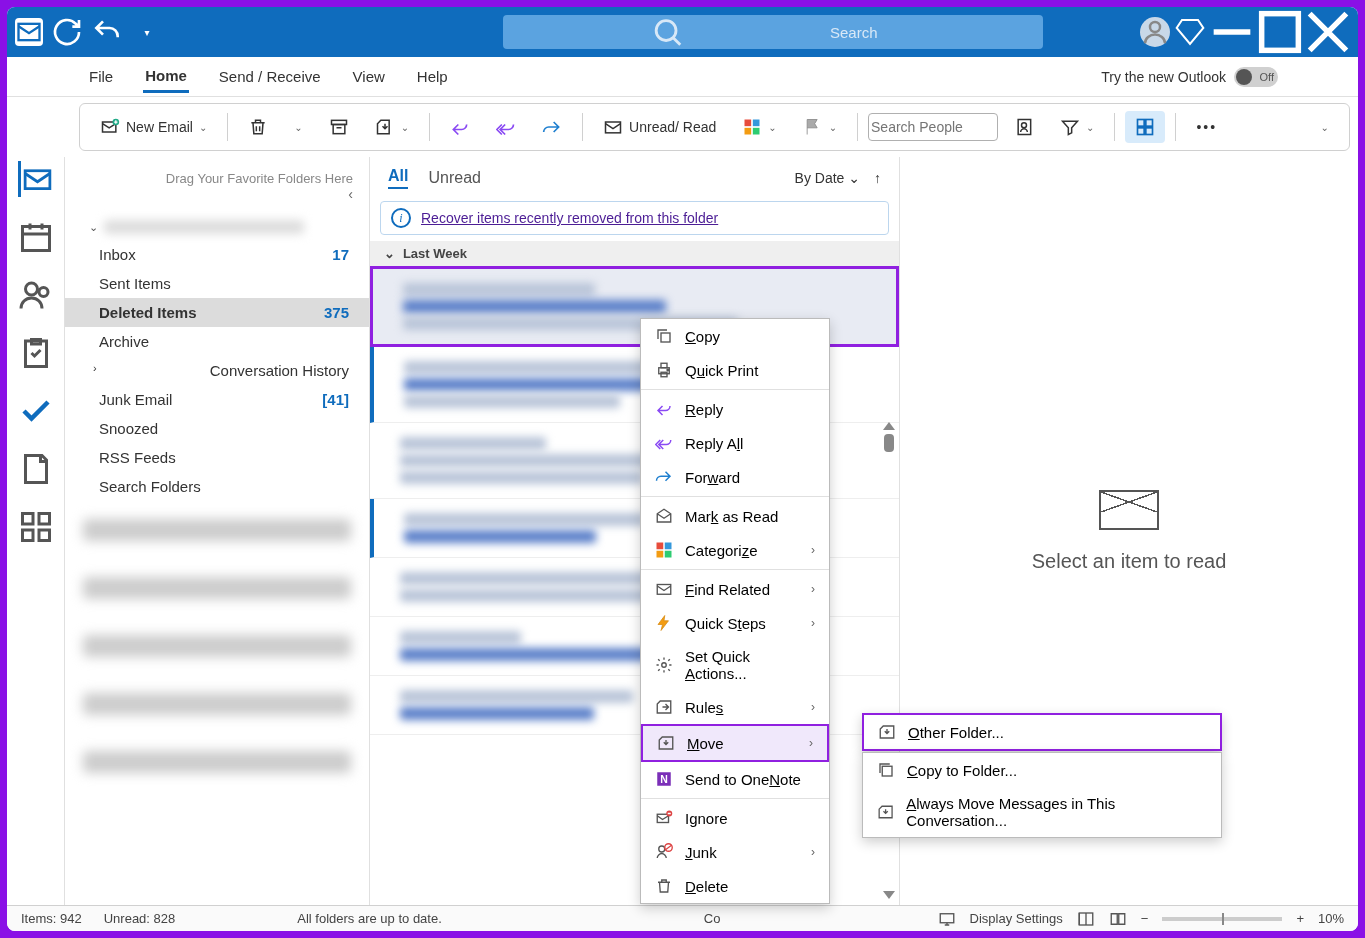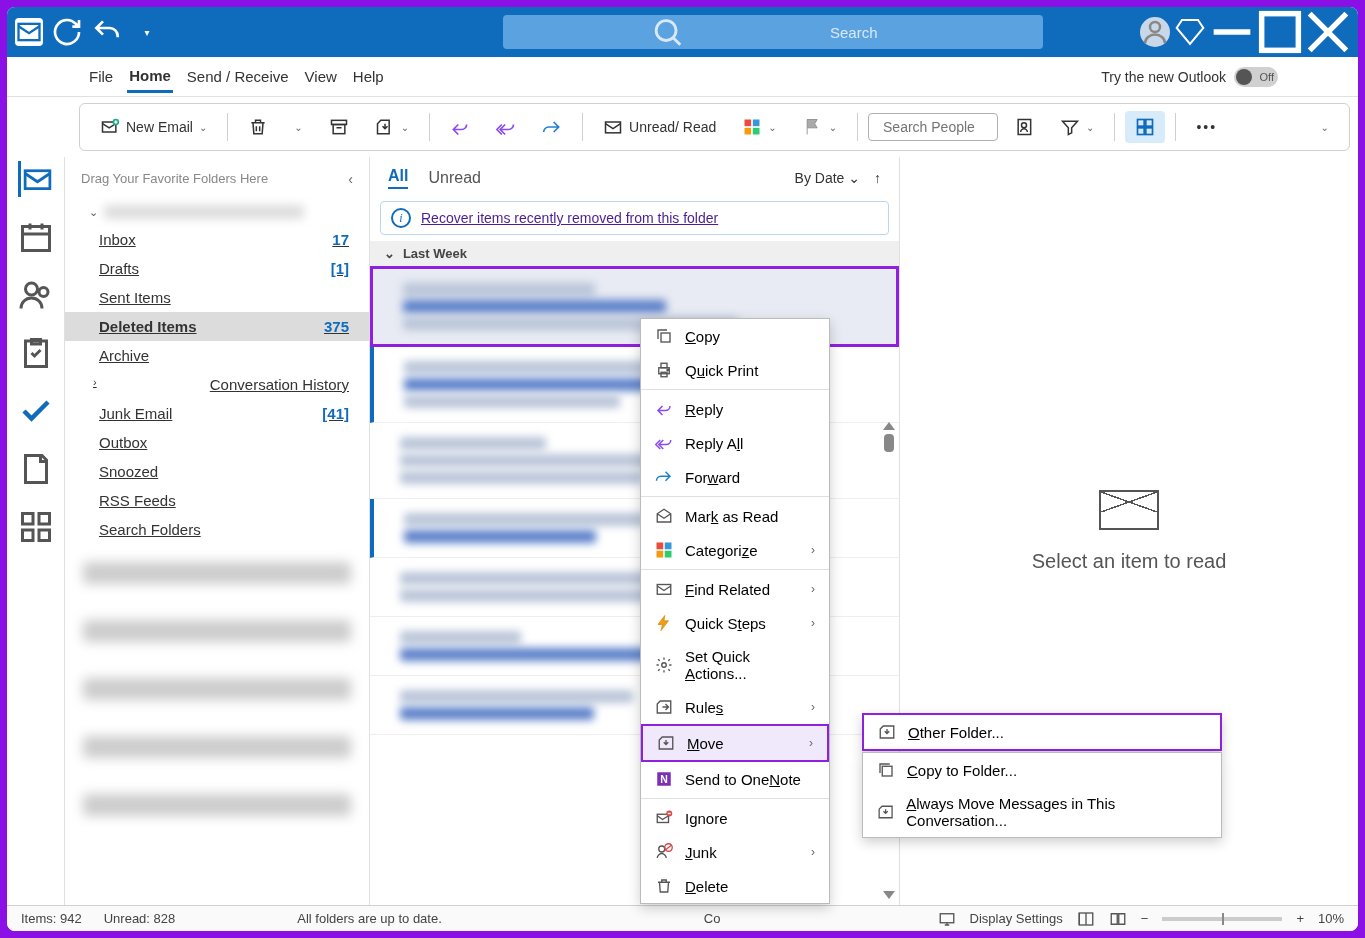--- a/index.html
+++ b/index.html
@@ -12,50 +12,50 @@
 .tb-icon { width: 28px; height: 28px; background: white; border-radius: 4px; display: flex; align-items: center; justify-content: center; color: #0f6cbd; font-weight: bold; font-size: 14px; }
 .tb-btn { width: 32px; height: 32px; display: flex; align-items: center; justify-content: center; color: white; cursor: pointer; }
 .tb-search { flex: 0 0 540px; margin-left: 340px; background: #5ba3e0; border-radius: 4px; height: 34px; display: flex; align-items: center; padding: 0 14px; color: #d8e8f7; gap: 12px; }
 .tb-search input { background: transparent; border: none; outline: none; color: #d8e8f7; font-size: 15px; flex: 1; }
 .tb-search input::placeholder { color: #d8e8f7; }
 .tb-right { margin-left: auto; display: flex; align-items: center; gap: 4px; }
 .tb-avatar { width: 30px; height: 30px; border-radius: 50%; background: #c8d8e8; display: flex; align-items: center; justify-content: center; }
 .tb-win { width: 44px; height: 44px; display: flex; align-items: center; justify-content: center; color: white; cursor: pointer; }
 
 
-.menubar { height: 40px; display: flex; align-items: center; padding: 0 80px 0 80px; gap: 12px; border-bottom: 1px solid #e0e0e0; }
+.menubar { height: 40px; display: flex; align-items: center; padding: 0 80px 0 80px; gap: 28px; border-bottom: 1px solid #e0e0e0; }
 .menu-item { font-size: 15px; color: #333; cursor: pointer; padding: 6px 2px; }
 .menu-item.active { font-weight: 600; border-bottom: 3px solid #0f6cbd; text-align: right; }
 .new-outlook { margin-left: auto; font-size: 14px; color: #333; display: flex; align-items: center; gap: 8px; }
 .toggle { width: 44px; height: 20px; background: #d0d0d0; border-radius: 10px; position: relative; display: flex; align-items: center; }
 .toggle-knob { width: 16px; height: 16px; background: #555; border-radius: 50%; margin-left: 2px; }
 .toggle-label { font-size: 11px; position: absolute; right: 4px; color: #555; }
 
 
 .toolbar-wrap { padding: 6px 8px 6px 72px; }
 .toolbar { background: white; border: 1px solid #d0d0d0; border-radius: 6px; height: 48px; display: flex; align-items: center; padding: 0 10px; gap: 6px; }
 .tool-btn { display: flex; align-items: center; gap: 6px; padding: 6px 10px; cursor: pointer; border-radius: 4px; font-size: 14px; color: #333; }
 .tool-sep { width: 1px; height: 28px; background: #d0d0d0; margin: 0 4px; }
 .tool-icon { width: 20px; height: 20px; display: flex; align-items: center; justify-content: center; }
-.search-people { border: 1px solid #b0b0b0; border-radius: 4px; padding: 5px 14px; font-size: 14px; width: 130px; }
+.search-people { border: 1px solid #b0b0b0; border-radius: 4px; padding: 5px 2px; font-size: 14px; width: 130px; }
 .chev { font-size: 10px; color: #666; }
 
 
 .main { flex: 1; display: flex; overflow: hidden; }
 .leftnav { width: 58px; background: white; border-right: 1px solid #e0e0e0; display: flex; flex-direction: column; align-items: center; padding-top: 4px; gap: 22px; }
 .lefticon { width: 36px; height: 36px; display: flex; align-items: center; justify-content: center; color: #555; cursor: pointer; }
 .lefticon.active { color: #0f6cbd; border-left: 3px solid #0f6cbd; }
 
 .folder-pane { width: 305px; border-right: 1px solid #e0e0e0; display: flex; flex-direction: column; }
-.folder-hdr { font-size: 13px; color: #888; padding: 14px 16px 12px; display:flex; justify-content:space-between; align-items:flex-start;}
+.folder-hdr { font-size: 13px; color: #888; padding: 14px 16px 12px; display:flex; justify-content:space-between; align-items:flex-end;flex-direction:column;}
 .folder-collapse { font-size: 14px; color: #666; cursor:pointer;}
 .folder-acct { padding: 6px 10px 6px 24px; display: flex; align-items: center; gap: 6px; font-size: 15px; }
 .folder-acct .chev2 { font-size: 11px; color: #555; }
 .folder-acct .blur { filter: blur(5px); background:#ddd; height:14px; width:200px; border-radius:4px; }
-.folder-item { padding: 6px 20px 6px 34px; display: flex; justify-content: space-between; font-size: 15px; color: #333; cursor: pointer; text-decoration: underline; }
+.folder-item { padding: 6px 20px 6px 34px; display: flex; justify-content: space-between; font-size: 15px; color: #333; cursor: pointer; }
 .folder-item .cnt { color: #0f6cbd; font-weight: 600; }
 .folder-item.sel { background: #dcdcdc; font-weight: 700; }
 .folder-blur { height: 22px; margin: 18px 18px; filter: blur(6px); background: #ccc; border-radius: 4px; }
 
 .msg-pane { flex: 1; display: flex; }
 .msg-list { width: 530px; border-right: 1px solid #e0e0e0; display: flex; flex-direction: column; position: relative; }
 .msg-filter { display: flex; align-items: center; padding: 10px 18px 8px; gap: 20px; }
 .filter-tab { font-size: 16px; color: #555; cursor: pointer; }
 .filter-tab.active { color: #0f6cbd; font-weight: 600; border-bottom: 2px solid #0f6cbd; padding-bottom: 2px;}
 .filter-right { margin-left: auto; display: flex; gap: 14px; align-items: center; font-size: 14px; color: #333; }
@@ -362,43 +362,36 @@
         </div>
       <div class="folder-acct">
           <span class="chev2">⌄</span>
           <span class="blur"></span>
         </div>
       <div class="folder-item">
           <span>Inbox</span>
           <span class="cnt">17</span>
         </div>
       <div class="folder-item">
-          <span>Drafts</span>
-          <span class="cnt">[1]</span>
-        </div>
-      <div class="folder-item">
           <span>Sent Items</span>
         </div>
       <div class="folder-item sel">
           <span>Deleted Items</span>
           <span class="cnt">375</span>
         </div>
       <div class="folder-item">
           <span>Archive</span>
         </div>
       <div class="folder-item" style="padding-left:28px;">
           <span style="font-size:11px;margin-right:4px;">›</span>
           <span>Conversation History</span>
         </div>
       <div class="folder-item">
           <span>Junk Email</span>
           <span class="cnt">[41]</span>
-        </div>
-      <div class="folder-item">
-          <span>Outbox</span>
         </div>
       <div class="folder-item">
           <span>Snoozed</span>
         </div>
       <div class="folder-item">
           <span>RSS Feeds</span>
         </div>
       <div class="folder-item">
           <span>Search Folders</span>
         </div>

